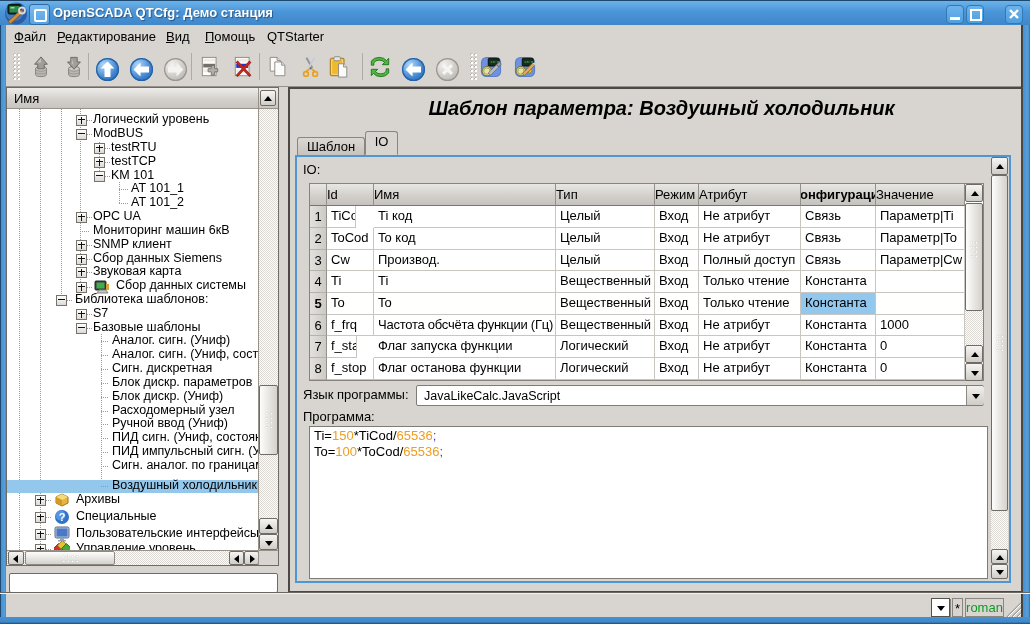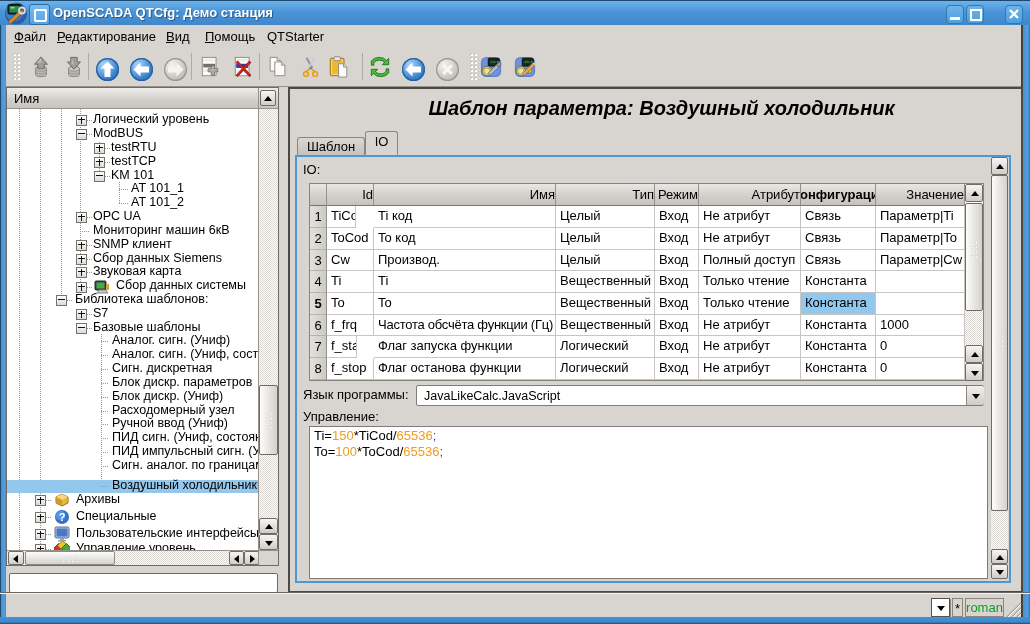--- a/index.html
+++ b/index.html
@@ -37,21 +37,21 @@
 .sbthumb{background:linear-gradient(90deg,#fdfdfc,#d4d1cc);border:1px solid #6f6c66;box-sizing:border-box}
 .sbbtn{background:linear-gradient(#f6f5f3,#d0cdc8);border:1px solid #6f6c66;box-sizing:border-box}
 .arr{position:absolute;width:0;height:0}
 
 #rframe{left:288px;top:87px;width:735px;height:506px;border:2px solid #4c4843;box-sizing:border-box}
 #ptitle{left:290px;top:97px;width:743px;text-align:center;font-size:20px;font-weight:bold;font-style:italic}
 .tab{position:absolute;box-sizing:border-box;border:1px solid #8a867f;border-bottom:none;border-radius:3px 3px 0 0;text-align:center;font-size:13px}
 #pane{left:295px;top:155px;width:716px;height:428px;border:2px solid #4f97d2;box-sizing:border-box;background:#d8d5d0}
 
 #tbl{left:309px;top:183px;width:675px;height:198px;border:1px solid #88847d;box-sizing:border-box;background:#fff}
-.hc{position:absolute;background:linear-gradient(#e9e7e4,#d3d0cb 55%,#c6c3be);border-right:1px solid #94908a;border-bottom:1px solid #7a766f;box-sizing:border-box;text-align:right;line-height:21px;overflow:hidden}
+.hc{position:absolute;background:linear-gradient(#e9e7e4,#d3d0cb 55%,#c6c3be);border-right:1px solid #94908a;border-bottom:1px solid #7a766f;box-sizing:border-box;text-align:left;line-height:21px;overflow:hidden}
 .rn{position:absolute;background:linear-gradient(90deg,#e3e1de,#cdcac5);border-right:1px solid #94908a;border-bottom:1px solid #b5b1ab;box-sizing:border-box;text-align:center;line-height:21px}
 .tc{position:absolute;border-right:1px solid #c9c6c1;border-bottom:1px solid #c9c6c1;box-sizing:border-box;padding-left:4px;line-height:20px;white-space:nowrap;overflow:hidden;background:#fff}
 
 .lbl{position:absolute;font-size:13px}
 #combo{left:416px;top:385px;width:568px;height:21px;background:#fff;border:1px solid #7f7b75;border-radius:2px;box-sizing:border-box;font-size:12.5px}
 #tarea{left:309px;top:426px;width:679px;height:153px;background:#fff;border:1px solid #7f7b75;box-sizing:border-box;font-size:13px;line-height:15.5px}
 
 #sline{left:0;top:592px;width:1030px;height:1px;background:#6a665f}
 </style></head>
 <body>
@@ -486,21 +486,21 @@
       <div class="arr" style="left:5px;top:7px;border-left:4px solid rgba(0,0,0,0);border-right:4px solid rgba(0,0,0,0);border-top:5px solid #000"></div>
     </div>
  </div>
  <div class="lbl" style="left:303px;top:387px">Язык программы:</div>
  <div class="ab" id="combo">
     <span style="position:absolute;left:7px;top:3px">JavaLikeCalc.JavaScript</span>
    <div class="ab" style="left:549px;top:0;width:18px;height:19px;background:linear-gradient(#f2f0ed,#cfccc7);border-left:1px solid #8d8983;border-radius:0 2px 2px 0;box-sizing:border-box">
       <div class="arr" style="left:5px;top:8px;border-left:4px solid rgba(0,0,0,0);border-right:4px solid rgba(0,0,0,0);border-top:5px solid #000"></div>
     </div>
  </div>
- <div class="lbl" style="left:303px;top:409px">Управление:</div>
+ <div class="lbl" style="left:303px;top:409px">Программа:</div>
  <div class="ab" id="tarea">
     <div style="position:absolute;left:4px;top:1px">Ti=<span style="color:#ef9c1f">150</span>*TiCod/<span style="color:#ef9c1f">65536</span><span style="color:#3b3bff">;</span><br>To=<span style="color:#ef9c1f">100</span>*ToCod/<span style="color:#ef9c1f">65536</span><span style="color:#3b3bff">;</span></div>
   </div>
 
  <div class="ab sbbtn" style="left:991px;top:157px;width:17px;height:18px;border-radius:2px">
     <div class="arr" style="left:4px;top:6px;border-left:4px solid rgba(0,0,0,0);border-right:4px solid rgba(0,0,0,0);border-bottom:5px solid #000"></div>
   </div>
  <div class="ab sbthumb" style="left:991px;top:175px;width:17px;height:336px;border-radius:2px">
     <div class="thandle" style="left:4px;top:159px;width:9px;height:18px;background-size:4.5px 4.5px"></div>
   </div>

